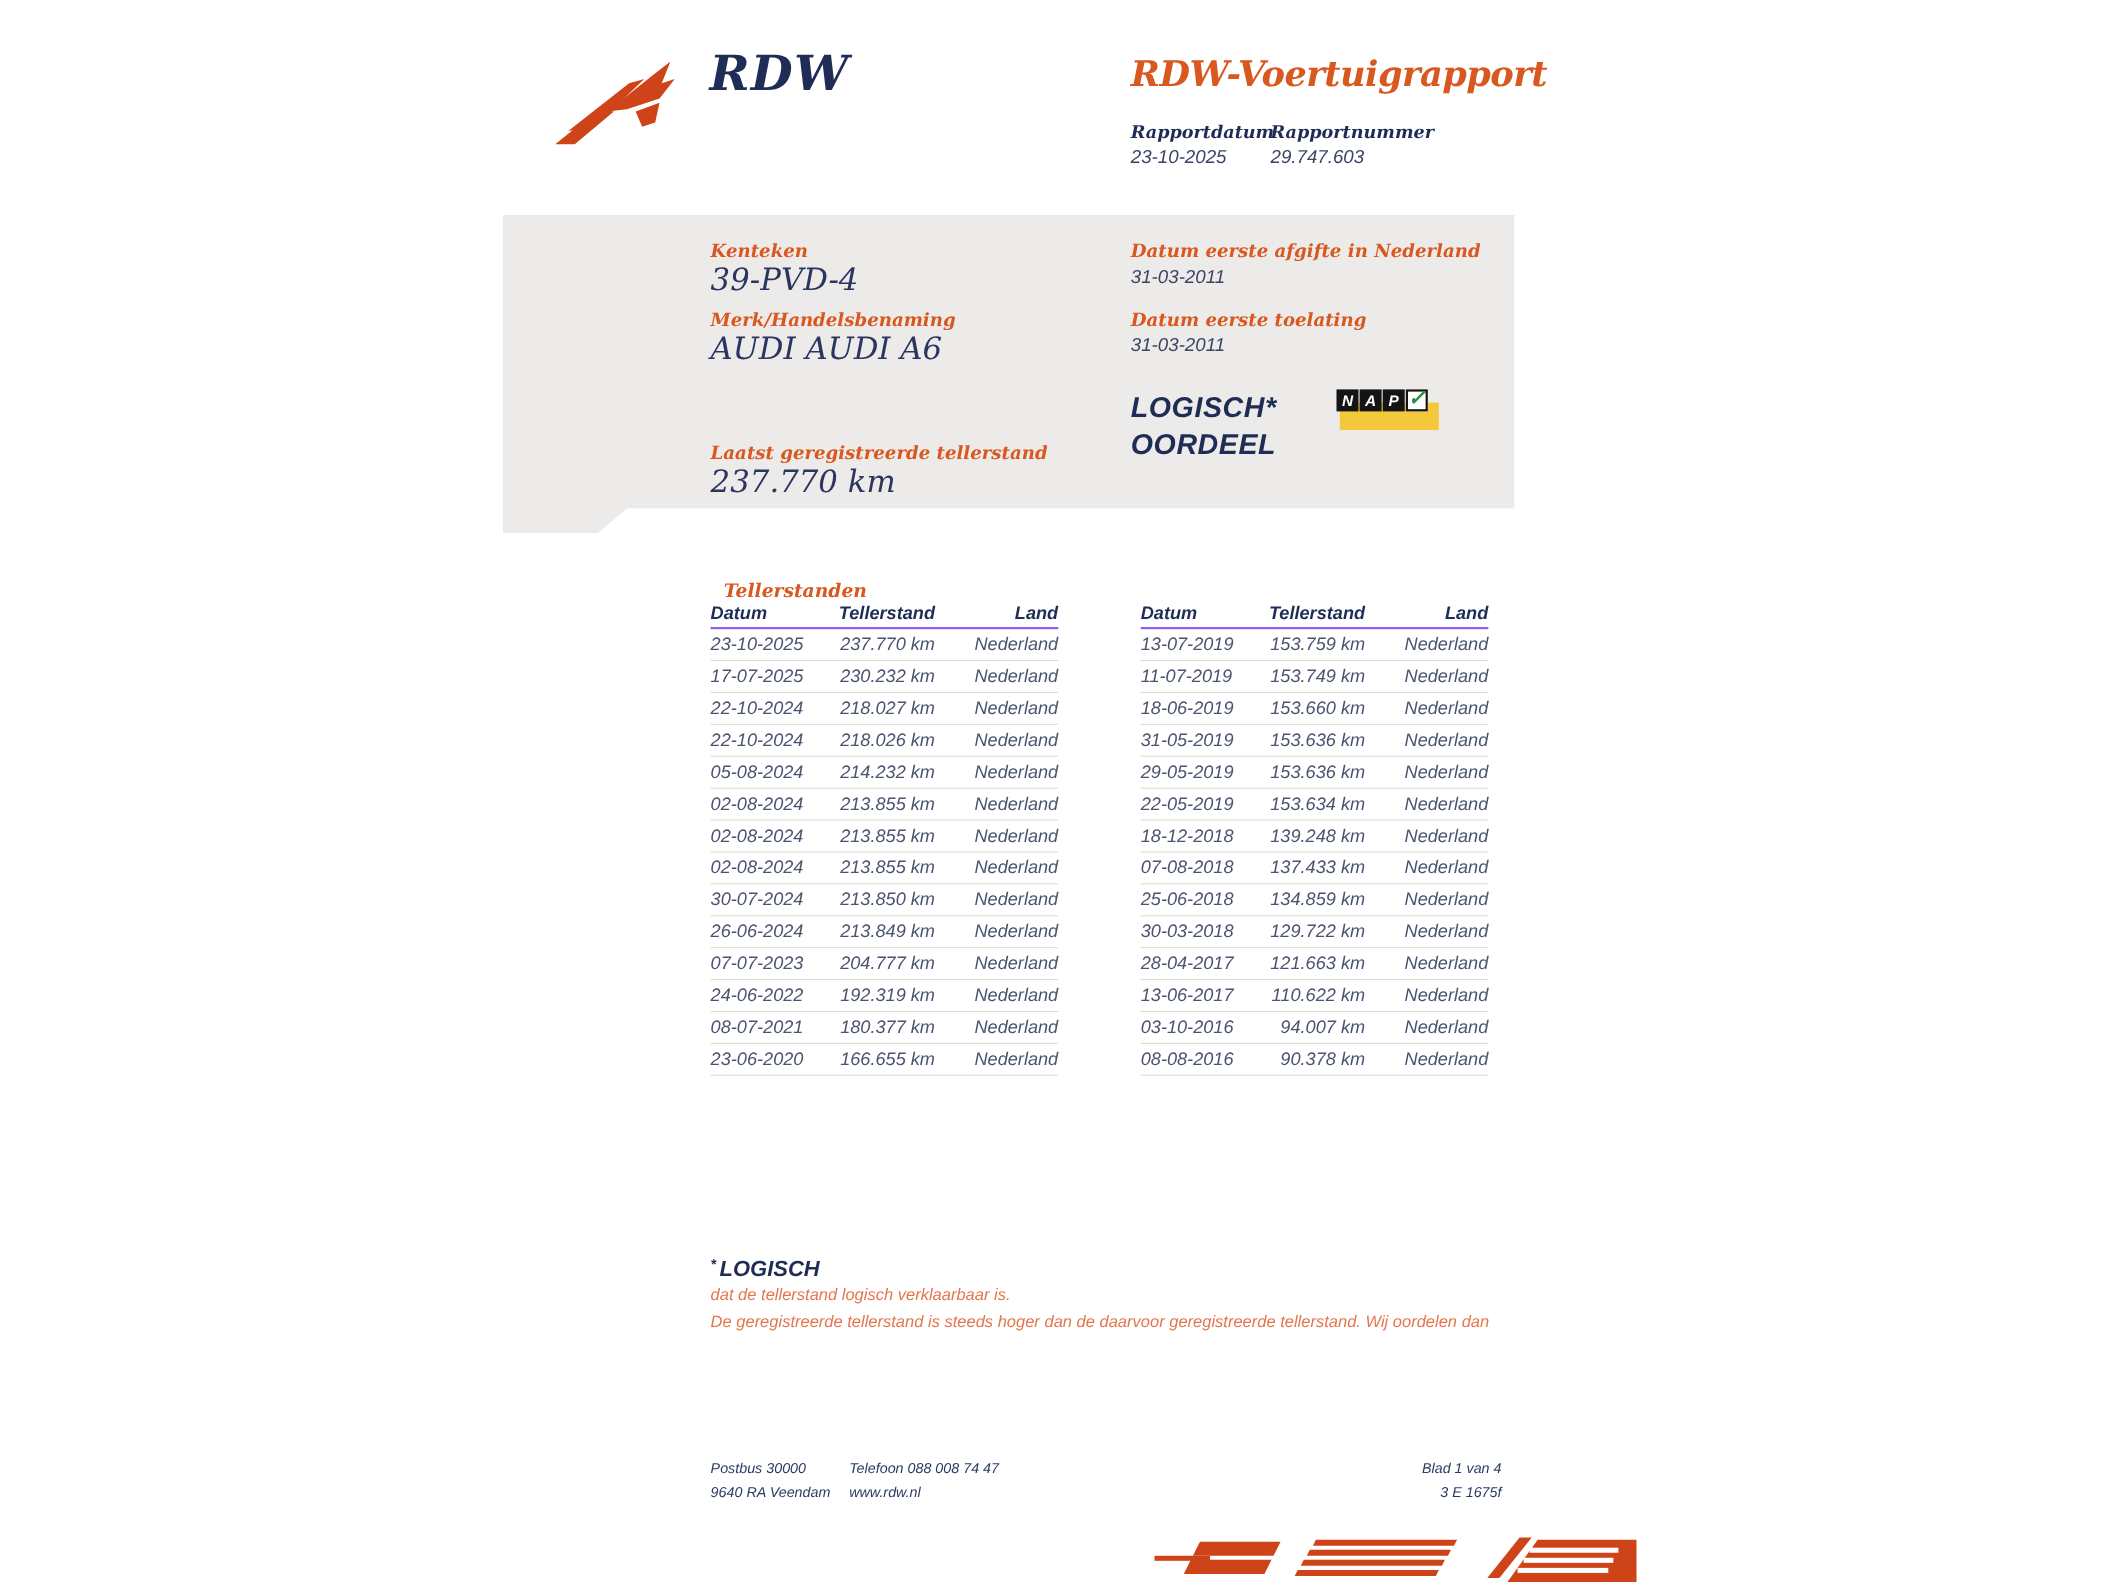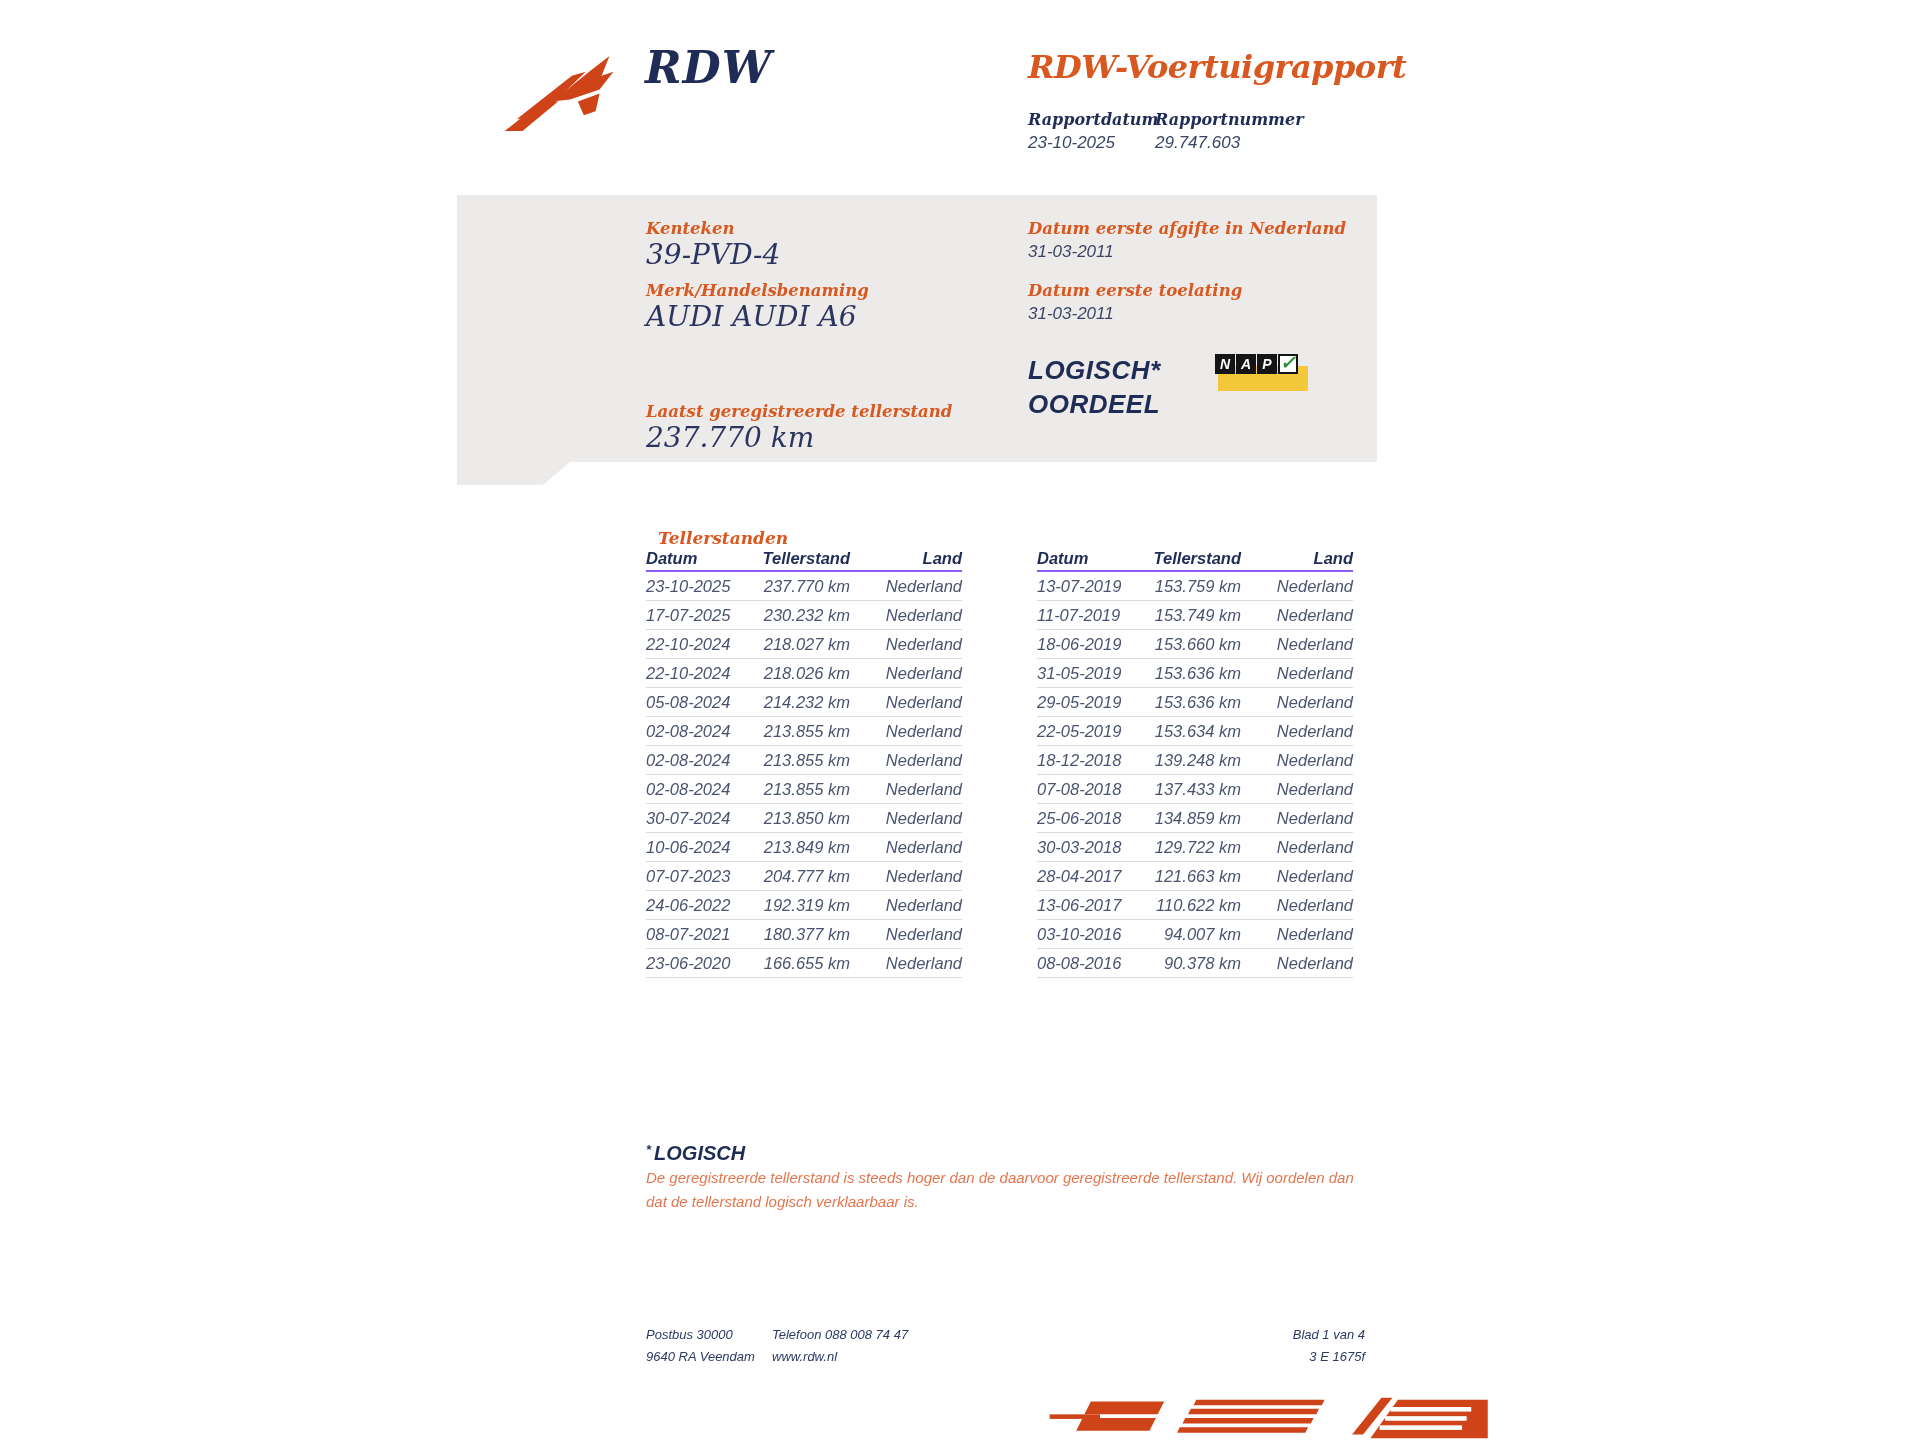--- a/index.html
+++ b/index.html
@@ -147,21 +147,21 @@
           <div class="tcell c0">02-08-2024</div>
           <div class="tcell c1">213.855 km</div>
           <div class="tcell c2">Nederland</div>
         </div>
         <div class="trow">
           <div class="tcell c0">30-07-2024</div>
           <div class="tcell c1">213.850 km</div>
           <div class="tcell c2">Nederland</div>
         </div>
         <div class="trow">
-          <div class="tcell c0">10-06-2024</div>
+          <div class="tcell c0">26-06-2024</div>
           <div class="tcell c1">213.849 km</div>
           <div class="tcell c2">Nederland</div>
         </div>
         <div class="trow">
           <div class="tcell c0">07-07-2023</div>
           <div class="tcell c1">204.777 km</div>
           <div class="tcell c2">Nederland</div>
         </div>
         <div class="trow">
           <div class="tcell c0">24-06-2022</div>
@@ -258,22 +258,22 @@
           <div class="tcell c1">90.378 km</div>
           <div class="tcell c2">Nederland</div>
         </div>
       </div>
   </div>
 
   <div class="abs fn-title" style="left:646px;top:1142px;">
     <span class="fn-star">*</span><span>LOGISCH</span>
   </div>
   <div class="abs fn-text" style="left:646px;top:1166px;">
+    <div>dat de tellerstand logisch verklaarbaar is.</div>
     <div>De geregistreerde tellerstand is steeds hoger dan de daarvoor geregistreerde tellerstand. Wij oordelen dan</div>
-    <div>dat de tellerstand logisch verklaarbaar is.</div>
   </div>
 
   <div class="abs foot" style="left:646px;top:1327px;">Postbus 30000</div>
   <div class="abs foot" style="left:646px;top:1349px;">9640 RA Veendam</div>
   <div class="abs foot" style="left:772px;top:1327px;">Telefoon 088 008 74 47</div>
   <div class="abs foot" style="left:772px;top:1349px;">www.rdw.nl</div>
   <div class="abs foot foot-right" style="left:1245px;top:1327px;">Blad 1 van 4</div>
   <div class="abs foot foot-right" style="left:1245px;top:1349px;">3 E 1675f</div>
 
   <svg class="abs" style="left:1030px;top:1396px;" width="470" height="44" viewBox="0 0 470 48">

